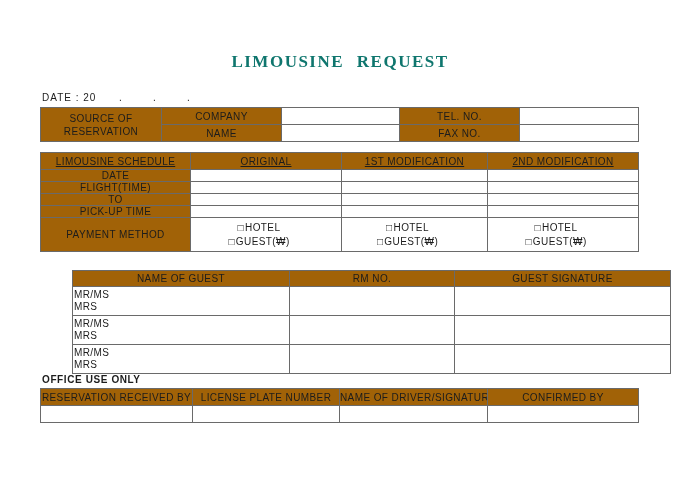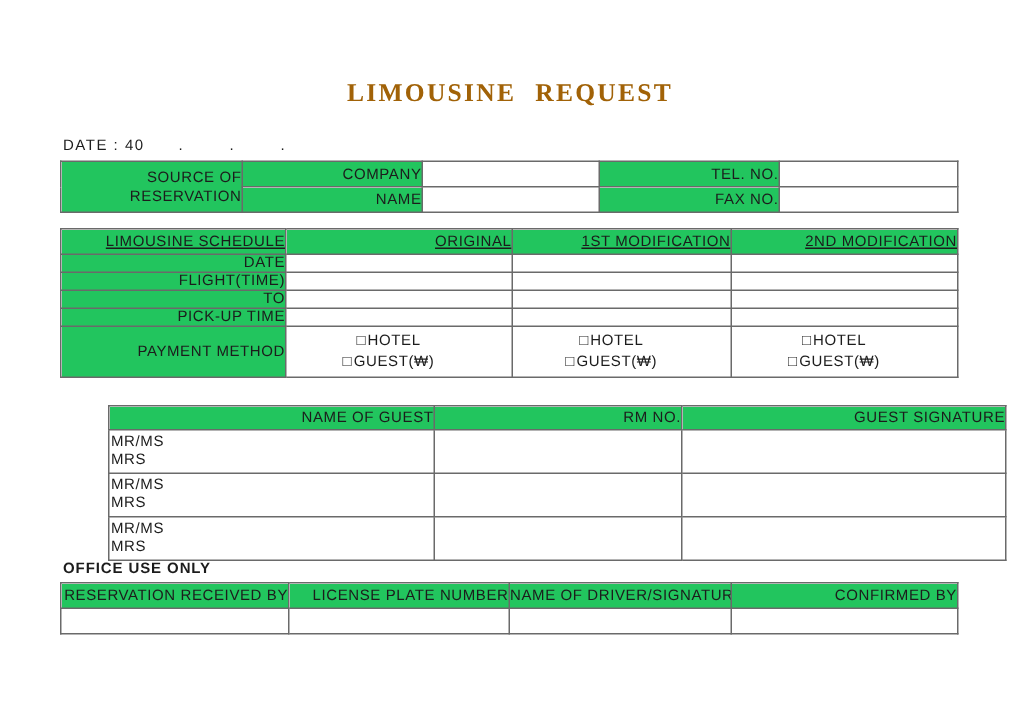--- a/index.html
+++ b/index.html
@@ -6,37 +6,37 @@
   html, body { width: 680px; height: 481px; background: #ffffff; }
   body { font-family: "Liberation Sans", sans-serif; color: #1c1c1c; }
   .page { position: relative; width: 680px; height: 481px; background: #fff; overflow: hidden; }
 
   .title {
     position: absolute; top: 52px; left: 0; width: 680px;
     text-align: center;
     font-family: "Liberation Serif", serif;
     font-size: 17px; font-weight: bold;
     letter-spacing: 1.5px; word-spacing: 7px;
-    color: #a16207;
+    color: #0f766e;
   }
 
   .date-line {
     position: absolute; top: 92px; left: 42px;
     font-size: 10px; letter-spacing: 1px;
     white-space: pre;
   }
 
   table { position: absolute; left: 40px; border-collapse: collapse; table-layout: fixed; }
   td {
     border: 1px solid #6a6a6a;
     font-size: 10px; letter-spacing: 0.4px;
     text-align: center; vertical-align: middle;
     overflow: hidden; white-space: nowrap;
   }
-  .hdr { background: #22c55e; text-align: right; }
+  .hdr { background: #a16207; }
   .fill { background: #ffffff; }
 
   .t-reservation { top: 107px; width: 598px; }
   .t-reservation tr { height: 17px; }
 
   .t-schedule { top: 152px; width: 598px; }
   .t-schedule tr.head { height: 17px; text-decoration: underline; }
   .t-schedule tr.body { height: 12px; }
   .t-schedule tr.pay  { height: 34px; }
   .pay-cell { text-align: left; vertical-align: middle; padding: 1px 4px; }
@@ -59,21 +59,21 @@
 
   .two-line { white-space: pre-line; line-height: 13px; }
 </style>
 </head>
 <body>
 
 <div class="page">
 
   <div class="title">LIMOUSINE REQUEST</div>
 
-  <div class="date-line">DATE : 40      .        .        .</div>
+  <div class="date-line">DATE : 20      .        .        .</div>
 
   <table class="t-reservation">
     <colgroup>
         <col style="width:121px">
         <col style="width:120px">
         <col style="width:118px">
         <col style="width:120px">
         <col style="width:119px">
       </colgroup>
     <tbody>

